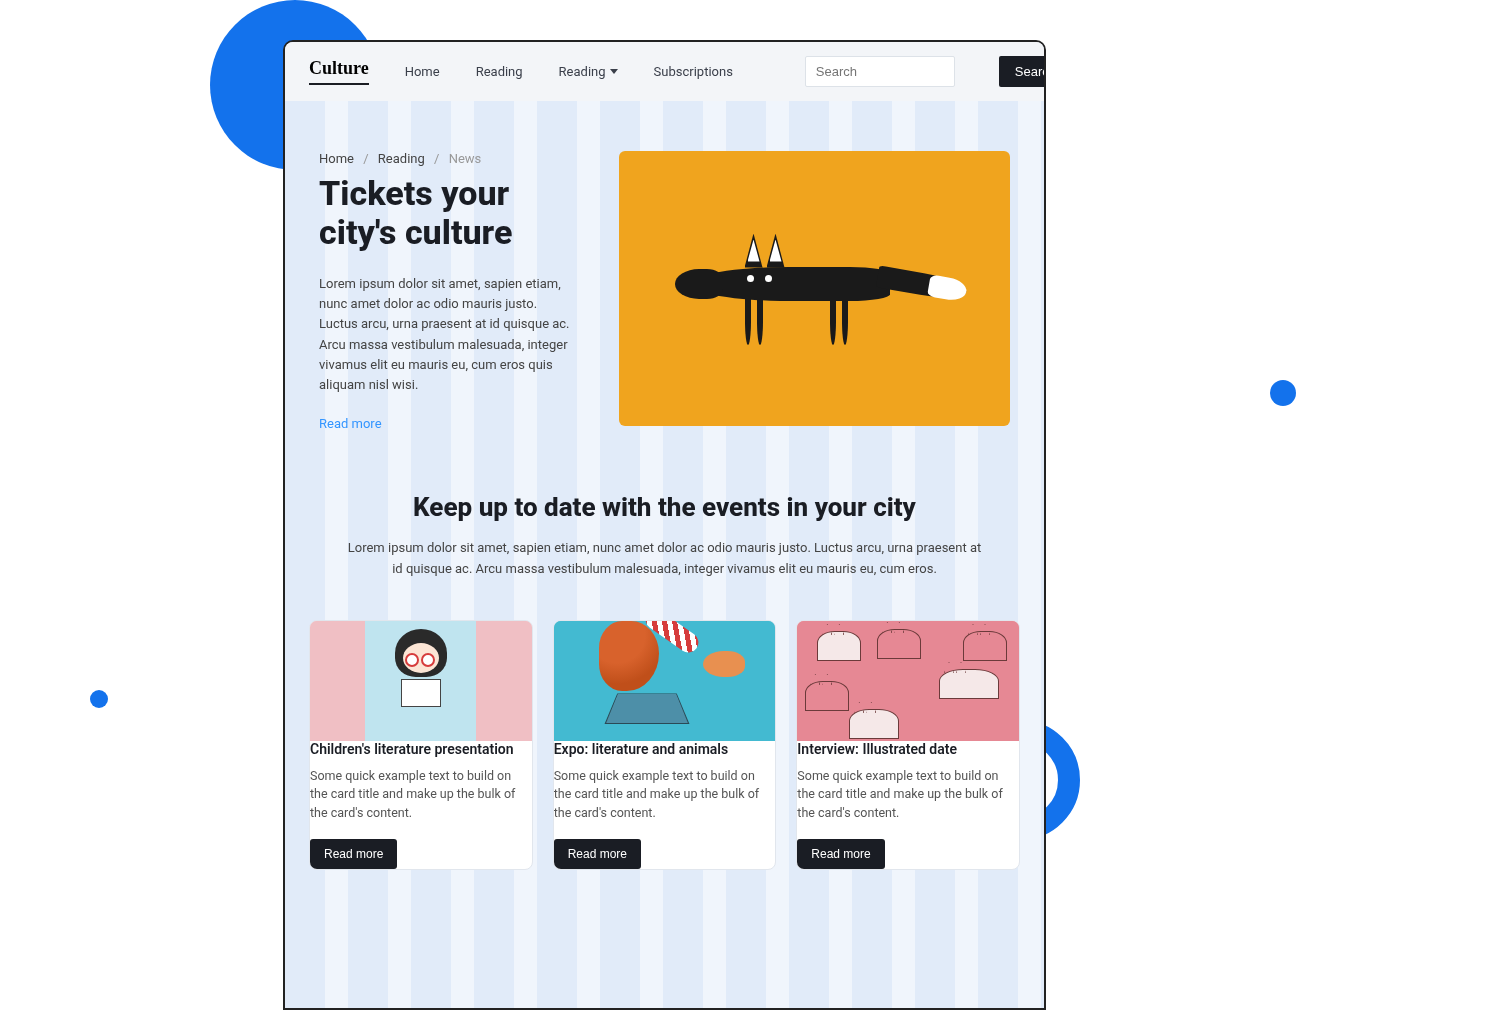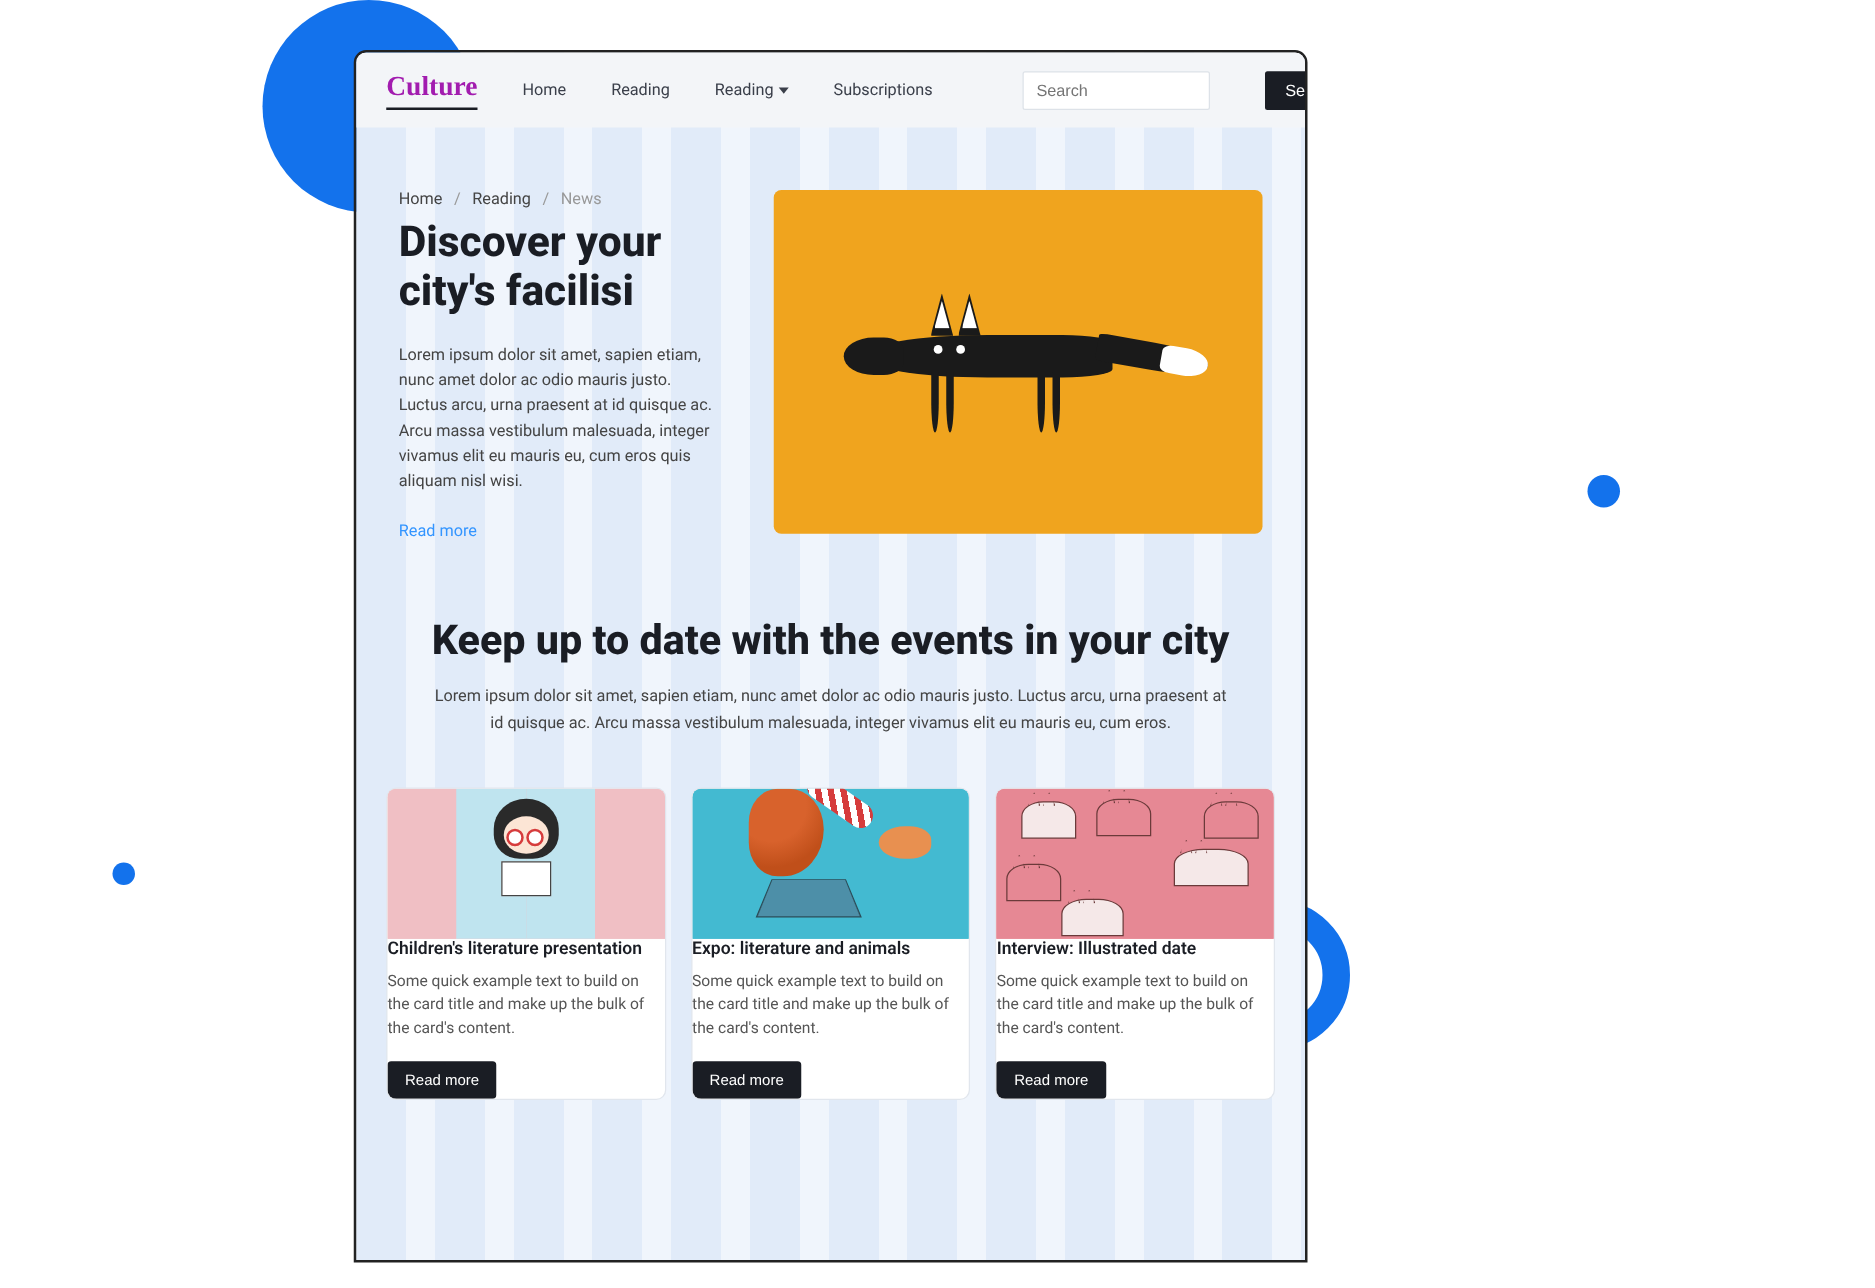--- a/index.html
+++ b/index.html
@@ -3,21 +3,21 @@
 <meta charset="utf-8">
 <style>
 *{margin:0;padding:0;box-sizing:border-box}
 body{font-family:-apple-system,BlinkMacSystemFont,"Segoe UI",Roboto,sans-serif;background:#fff;width:1500px;height:1030px;position:relative;overflow:hidden}
 .deco-circle-1{position:absolute;width:170px;height:170px;border-radius:50%;background:#1372ec;top:0;left:210px;z-index:0}
 .deco-circle-2{position:absolute;width:26px;height:26px;border-radius:50%;background:#1372ec;top:380px;right:204px}
 .deco-circle-3{position:absolute;width:18px;height:18px;border-radius:50%;background:#1372ec;top:690px;left:90px}
 .deco-ring{position:absolute;width:120px;height:120px;border:22px solid #1372ec;border-radius:50%;top:720px;right:420px;z-index:0}
 .browser{position:absolute;top:40px;left:283px;width:763px;height:970px;background:repeating-linear-gradient(90deg,#e1ebf9 0,#e1ebf9 40px,#f0f5fc 40px,#f0f5fc 63px);border:2px solid #222;border-radius:10px 10px 0 0;overflow:hidden;z-index:1}
 .navbar{display:flex;align-items:center;padding:14px 24px;background:#f3f5f8;gap:36px}
-.logo{font-family:Georgia,serif;font-weight:700;font-size:22px;color:#a21caf;border-bottom:2px solid #1a1d24;padding-bottom:4px}
+.logo{font-family:Georgia,serif;font-weight:700;font-size:18px;color:#000000;border-bottom:2px solid #1a1d24;padding-bottom:4px}
 .nav-item{font-size:13px;color:#3a3f4a;cursor:pointer;display:flex;align-items:center;gap:4px}
 .caret{width:0;height:0;border-left:4px solid transparent;border-right:4px solid transparent;border-top:5px solid #3a3f4a}
 .nav-spacer{flex:1}
 .search-input{background:#fff;border:1px solid #dde2e8;border-radius:2px;padding:7px 10px;font-size:13px;width:150px;color:#888}
 .search-btn{background:#1a1d24;color:#fff;border:none;border-radius:2px;padding:8px 16px;font-size:13px;margin-left:8px;cursor:pointer}
 .hero{display:flex;gap:40px;padding:50px 34px 30px}
 .hero-left{flex:0 0 260px}
 .breadcrumb{font-size:13px;color:#444;margin-bottom:8px}
 .breadcrumb span.sep{color:#999;margin:0 6px}
 .breadcrumb span.current{color:#999}
@@ -36,21 +36,21 @@
 .fox-eye.l{left:92px}
 .fox-eye.r{left:110px}
 .fox-leg{position:absolute;width:6px;height:48px;background:#1a1a1a;top:68px;border-radius:0 0 50% 50%}
 .fox-leg.l1{left:90px}
 .fox-leg.l2{left:102px}
 .fox-leg.l3{left:175px}
 .fox-leg.l4{left:187px}
 .fox-tail{position:absolute;left:222px;top:44px;width:90px;height:22px;background:#1a1a1a;border-radius:10% 70% 70% 10%;transform:rotate(10deg)}
 .fox-tail::after{content:"";position:absolute;right:0;top:0;width:38px;height:22px;background:#fff;border-radius:30% 70% 70% 30%}
 .events-intro{text-align:center;padding:30px 60px 40px}
-.events-title{font-size:33px;font-weight:800;color:#1a1d24;margin-bottom:16px}
+.events-title{font-size:26px;font-weight:800;color:#1a1d24;margin-bottom:16px}
 .events-sub{font-size:13px;color:#444;line-height:1.6}
 .cards{display:flex;gap:20px;padding:0 24px}
 .card{flex:1;background:#fff;border-radius:8px;overflow:hidden;border:1px solid #e1e6ed}
 .card-img{height:120px;display:block}
 .card-1-img{background:#f0bfc4}
 .card-2-img{background:#43bad1}
 .card-3-img{background:#e68894}
 .card-body{}
 .card-title{font-size:14px;font-weight:600;color:#1a1d24;margin-bottom:10px}
 .card-text{font-size:12.5px;color:#555;line-height:1.5;margin-bottom:16px}
@@ -112,21 +112,21 @@
 
   <div class="hero">
     <div class="hero-left">
       <div class="breadcrumb">
         <span>Home</span>
         <span class="sep">/</span>
         <span>Reading</span>
         <span class="sep">/</span>
         <span class="current">News</span>
       </div>
-      <h1 class="hero-title">Discover your city's facilisi</h1>
+      <h1 class="hero-title">Tickets your city's culture</h1>
       <p class="hero-p">Lorem ipsum dolor sit amet, sapien etiam, nunc amet dolor ac odio mauris justo. Luctus arcu, urna praesent at id quisque ac. Arcu massa vestibulum malesuada, integer vivamus elit eu mauris eu, cum eros quis aliquam nisl wisi.</p>
       <a class="read-more-link">Read more</a>
     </div>
     <div class="hero-right">
       <div class="fox">
         <div class="fox-ear l"></div>
           <div class="fox-ear r"></div>
         <div class="fox-body"></div>
           <div class="fox-head"></div>
         <div class="fox-eye l"></div>

